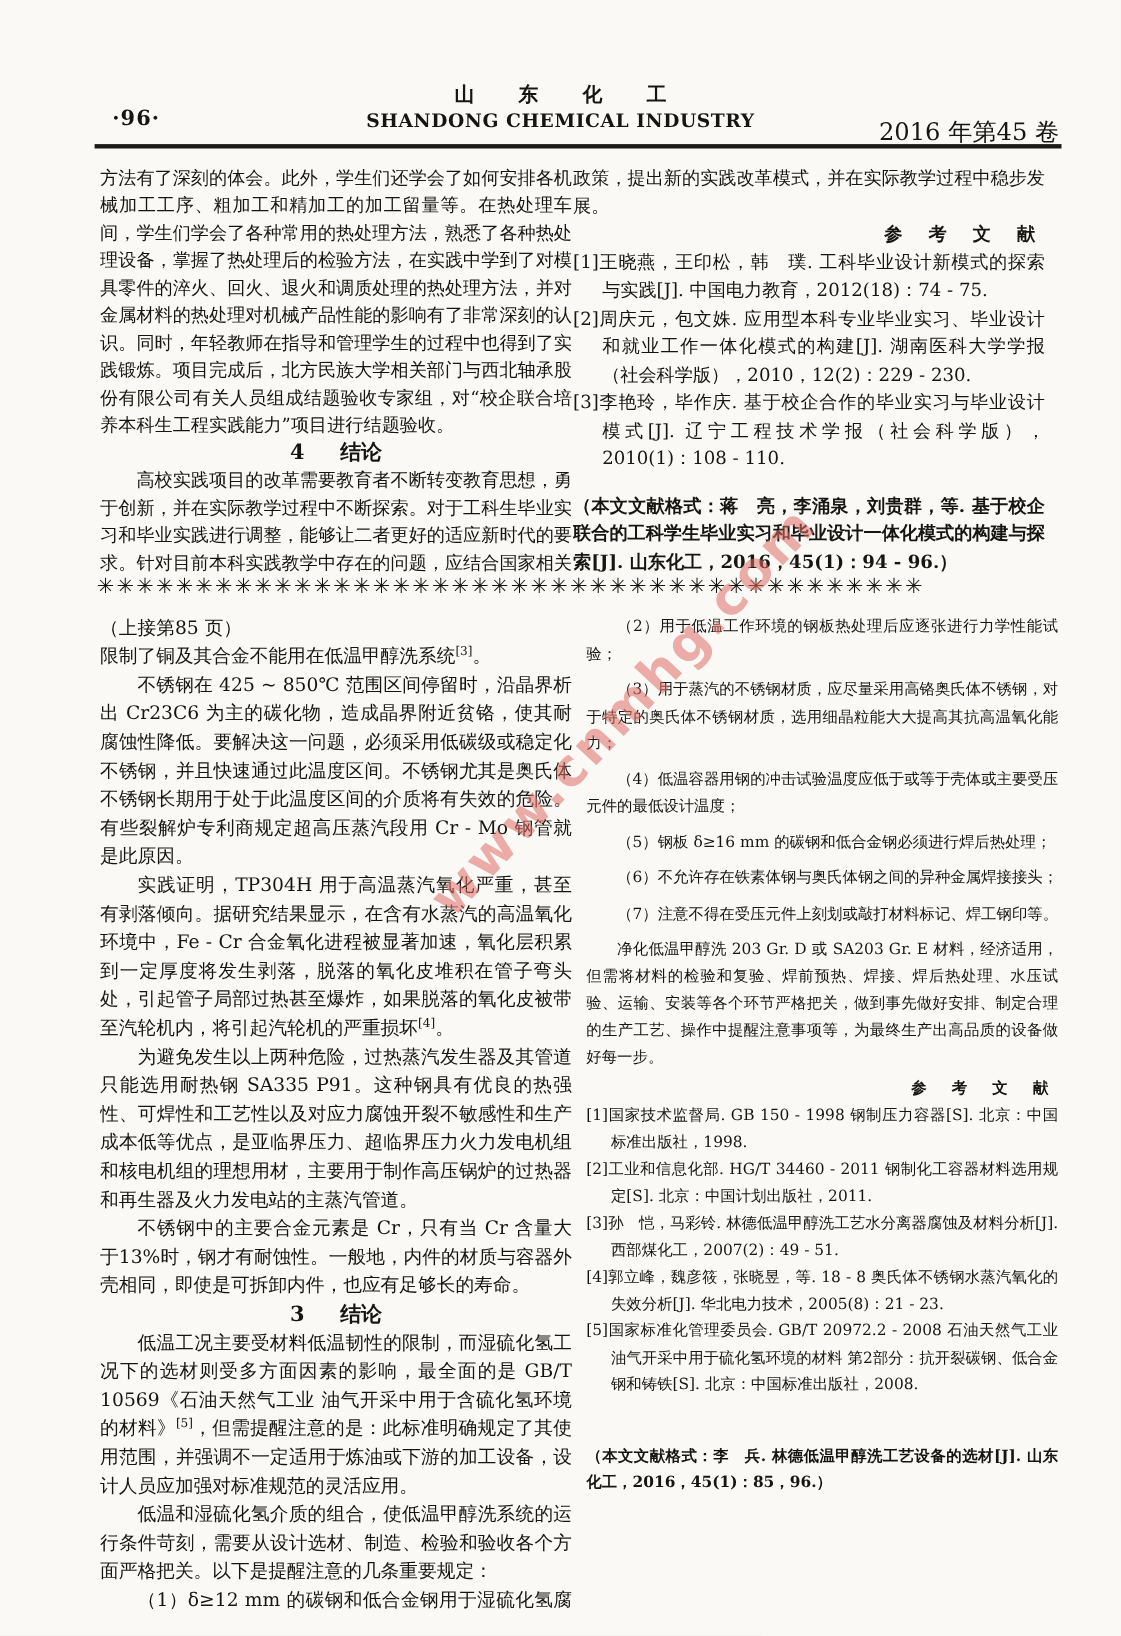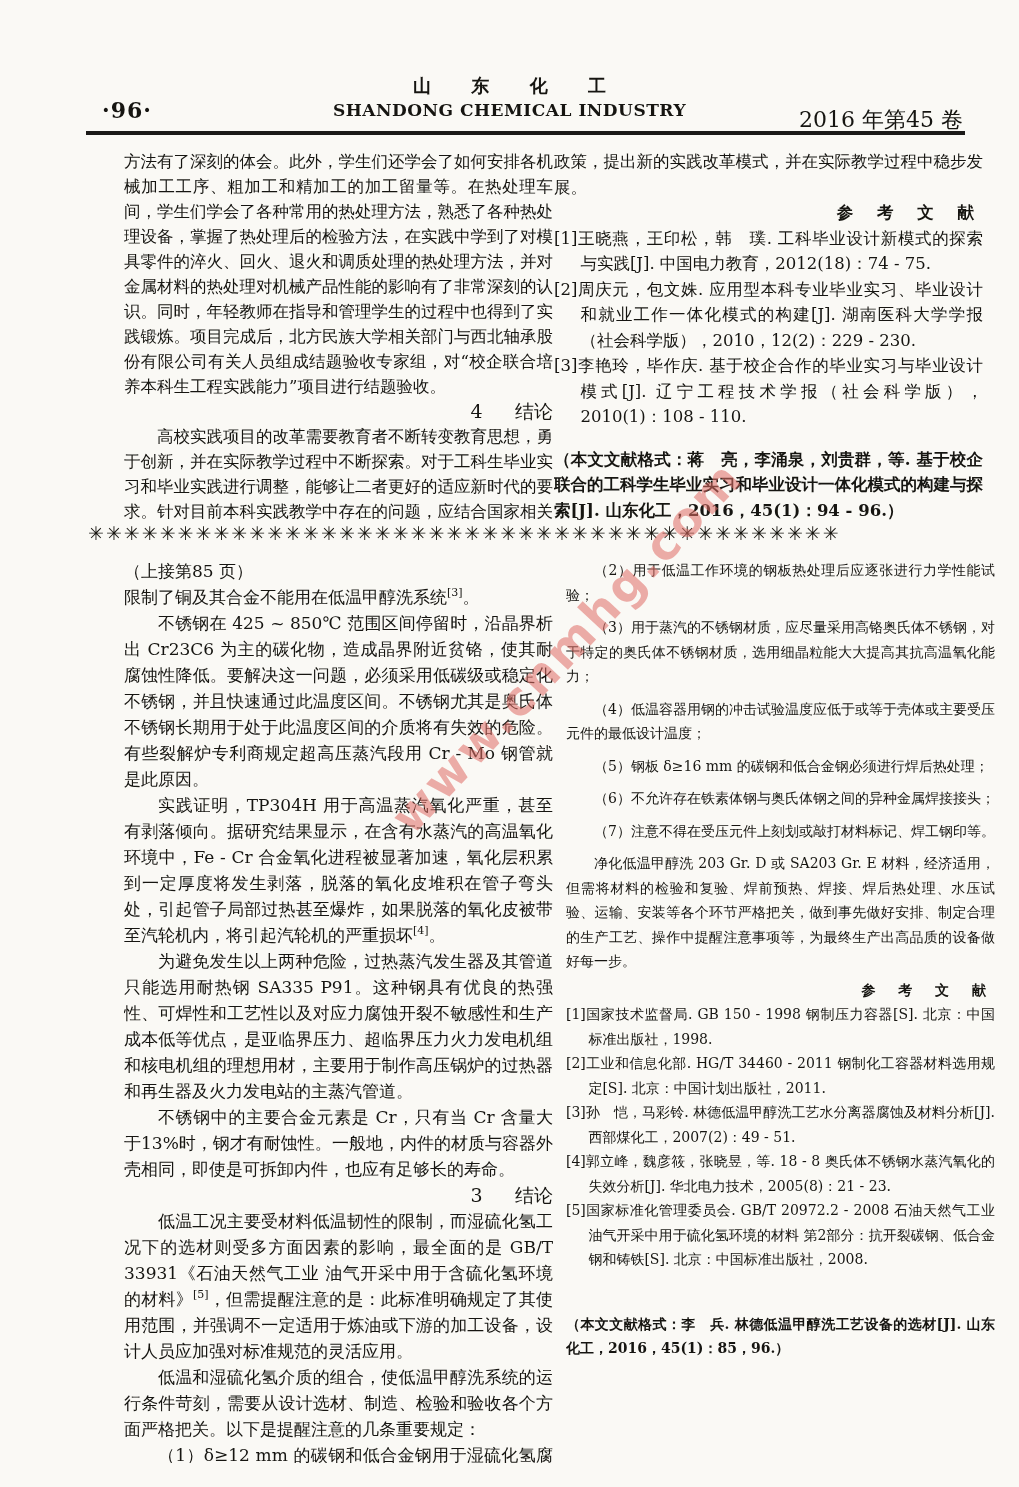--- a/index.html
+++ b/index.html
@@ -8,39 +8,39 @@
     width:1019px; height:1487px;
     background:#efeeea;
     font-family:"DejaVu Serif","Liberation Serif",serif;
   }
   .page {
     position:relative; width:1019px; height:1487px;
     background:#faf9f5; color:#161511; overflow:hidden;
   }
 
   
-  .hdr-pagenum { position:absolute; top:97px; left:102px; font-size:22px; font-weight:bold; letter-spacing:1px; }
+  .hdr-pagenum { position:absolute; top:97px; left:102px; font-size:19px; font-weight:bold; letter-spacing:1px; }
   .hdr-center  { position:absolute; top:74px; left:0; width:100%; text-align:center; }
   .hdr-title   { font-size:18px; font-weight:bold; letter-spacing:17px; text-indent:17px; }
   .hdr-sub     { font-size:17px; font-weight:bold; margin-top:2px; letter-spacing:0.5px; }
   .hdr-issue   { position:absolute; top:105px; right:56px; font-size:22px; }
   .hdr-rule    { position:absolute; top:131px; left:86px; width:879px; height:4px; background:#1b1a18; }
 
   
-  .col { position:absolute; width:429px; text-align:justify;margin-left:33px; }
+  .col { position:absolute; width:429px; text-align:justify; }
   .col p { margin:0; }
   .a1-left  { top:149px; left:91px;  font-size:16.5px; line-height:25px; height:378px; overflow:hidden; }
   .a1-right { top:149px; left:521px; font-size:16.5px; line-height:25.5px; height:378px; overflow:hidden; }
   .a2-left  { top:558px; left:91px;  font-size:17px;   line-height:26px;  height:905px; overflow:hidden; }
   .a2-right { top:558px; left:533px; font-size:14px; line-height:24.5px; height:905px; overflow:hidden; }
 
   .indent { text-indent:2em; }
   sup { font-size:11px; line-height:0; vertical-align:super; }
 
-  .sec-heading { font-weight:normal; font-size:19px; margin:6px 0 5px 0; text-align:right; }
+  .sec-heading { font-weight:bold; font-size:19px; margin:6px 0 5px 0; text-align:center; }
   .sec-heading .num { margin-right:1.7em; }
 
   .refs-heading { text-align:right; font-weight:bold; letter-spacing:9px; text-indent:9px; margin:3px 0 2px 0; }
   .ref  { padding-left:1.6em; text-indent:-1.6em; margin-bottom:2px; }
   .cite { font-weight:bold; }
   .a1-right .cite { margin-top:17px; }
   .a2-right .cite { margin-top:40px; }
   .a2-right .item { text-indent:2em; margin-bottom:8px; }
   .a2-right .p-final { text-indent:2em; margin-bottom:4px; }
 
@@ -93,21 +93,21 @@
   <div class="divider">✳✳✳✳✳✳✳✳✳✳✳✳✳✳✳✳✳✳✳✳✳✳✳✳✳✳✳✳✳✳✳✳✳✳✳✳✳✳✳✳✳✳</div>
 
   <div class="col a2-left">
     <p>（上接第85 页）</p>
     <p><span>限制了铜及其合金不能用在低温甲醇洗系统</span><sup>[3]</sup><span>。</span></p>
     <p class="indent">不锈钢在 425 ~ 850℃ 范围区间停留时，沿晶界析出 Cr23C6 为主的碳化物，造成晶界附近贫铬，使其耐腐蚀性降低。要解决这一问题，必须采用低碳级或稳定化不锈钢，并且快速通过此温度区间。不锈钢尤其是奥氏体不锈钢长期用于处于此温度区间的介质将有失效的危险。有些裂解炉专利商规定超高压蒸汽段用 Cr - Mo 钢管就是此原因。</p>
     <p class="indent"><span>实践证明，TP304H 用于高温蒸汽氧化严重，甚至有剥落倾向。据研究结果显示，在含有水蒸汽的高温氧化环境中，Fe - Cr 合金氧化进程被显著加速，氧化层积累到一定厚度将发生剥落，脱落的氧化皮堆积在管子弯头处，引起管子局部过热甚至爆炸，如果脱落的氧化皮被带至汽轮机内，将引起汽轮机的严重损坏</span><sup>[4]</sup><span>。</span></p>
     <p class="indent">为避免发生以上两种危险，过热蒸汽发生器及其管道只能选用耐热钢 SA335 P91。这种钢具有优良的热强性、可焊性和工艺性以及对应力腐蚀开裂不敏感性和生产成本低等优点，是亚临界压力、超临界压力火力发电机组和核电机组的理想用材，主要用于制作高压锅炉的过热器和再生器及火力发电站的主蒸汽管道。</p>
     <p class="indent">不锈钢中的主要合金元素是 Cr，只有当 Cr 含量大于13%时，钢才有耐蚀性。一般地，内件的材质与容器外壳相同，即使是可拆卸内件，也应有足够长的寿命。</p>
     <p class="sec-heading"><span class="num">3</span><span>结论</span></p>
-    <p class="indent"><span>低温工况主要受材料低温韧性的限制，而湿硫化氢工况下的选材则受多方面因素的影响，最全面的是 GB/T 33931《石油天然气工业 油气开采中用于含硫化氢环境的材料》</span><sup>[5]</sup><span>，但需提醒注意的是：此标准明确规定了其使用范围，并强调不一定适用于炼油或下游的加工设备，设计人员应加强对标准规范的灵活应用。</span></p>
+    <p class="indent"><span>低温工况主要受材料低温韧性的限制，而湿硫化氢工况下的选材则受多方面因素的影响，最全面的是 GB/T 10569《石油天然气工业 油气开采中用于含硫化氢环境的材料》</span><sup>[5]</sup><span>，但需提醒注意的是：此标准明确规定了其使用范围，并强调不一定适用于炼油或下游的加工设备，设计人员应加强对标准规范的灵活应用。</span></p>
     <p class="indent">低温和湿硫化氢介质的组合，使低温甲醇洗系统的运行条件苛刻，需要从设计选材、制造、检验和验收各个方面严格把关。以下是提醒注意的几条重要规定：</p>
     <p class="indent">（1）δ≥12 mm 的碳钢和低合金钢用于湿硫化氢腐蚀环境必须进行逐张超声检测；</p>
   </div>
 
   <div class="col a2-right">
     <p class="item">（2）用于低温工作环境的钢板热处理后应逐张进行力学性能试验；</p>
     <p class="item">（3）用于蒸汽的不锈钢材质，应尽量采用高铬奥氏体不锈钢，对于特定的奥氏体不锈钢材质，选用细晶粒能大大提高其抗高温氧化能力；</p>
     <p class="item">（4）低温容器用钢的冲击试验温度应低于或等于壳体或主要受压元件的最低设计温度；</p>
     <p class="item">（5）钢板 δ≥16 mm 的碳钢和低合金钢必须进行焊后热处理；</p>
     <p class="item">（6）不允许存在铁素体钢与奥氏体钢之间的异种金属焊接接头；</p>

